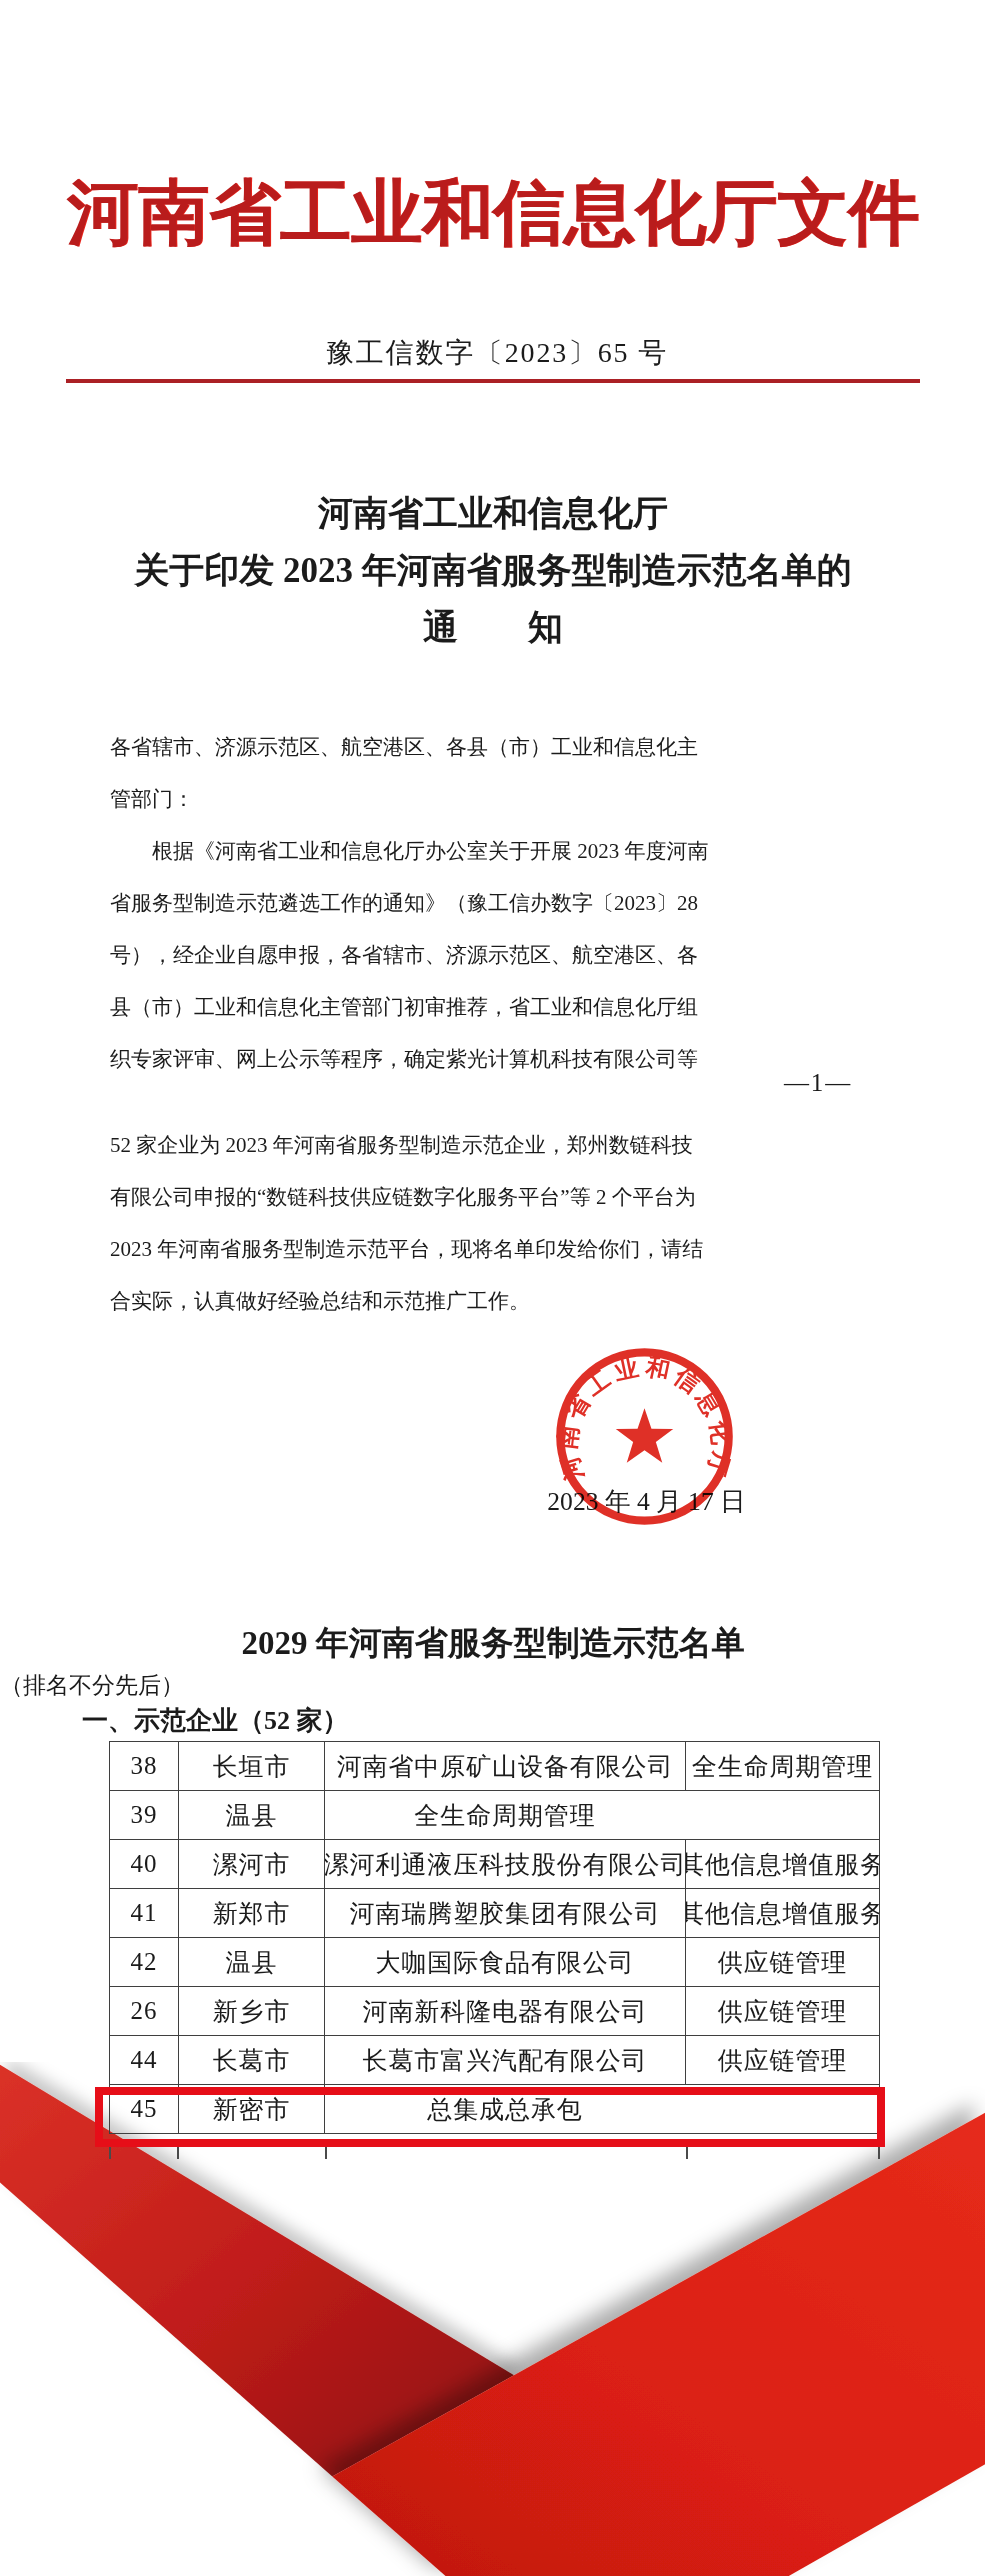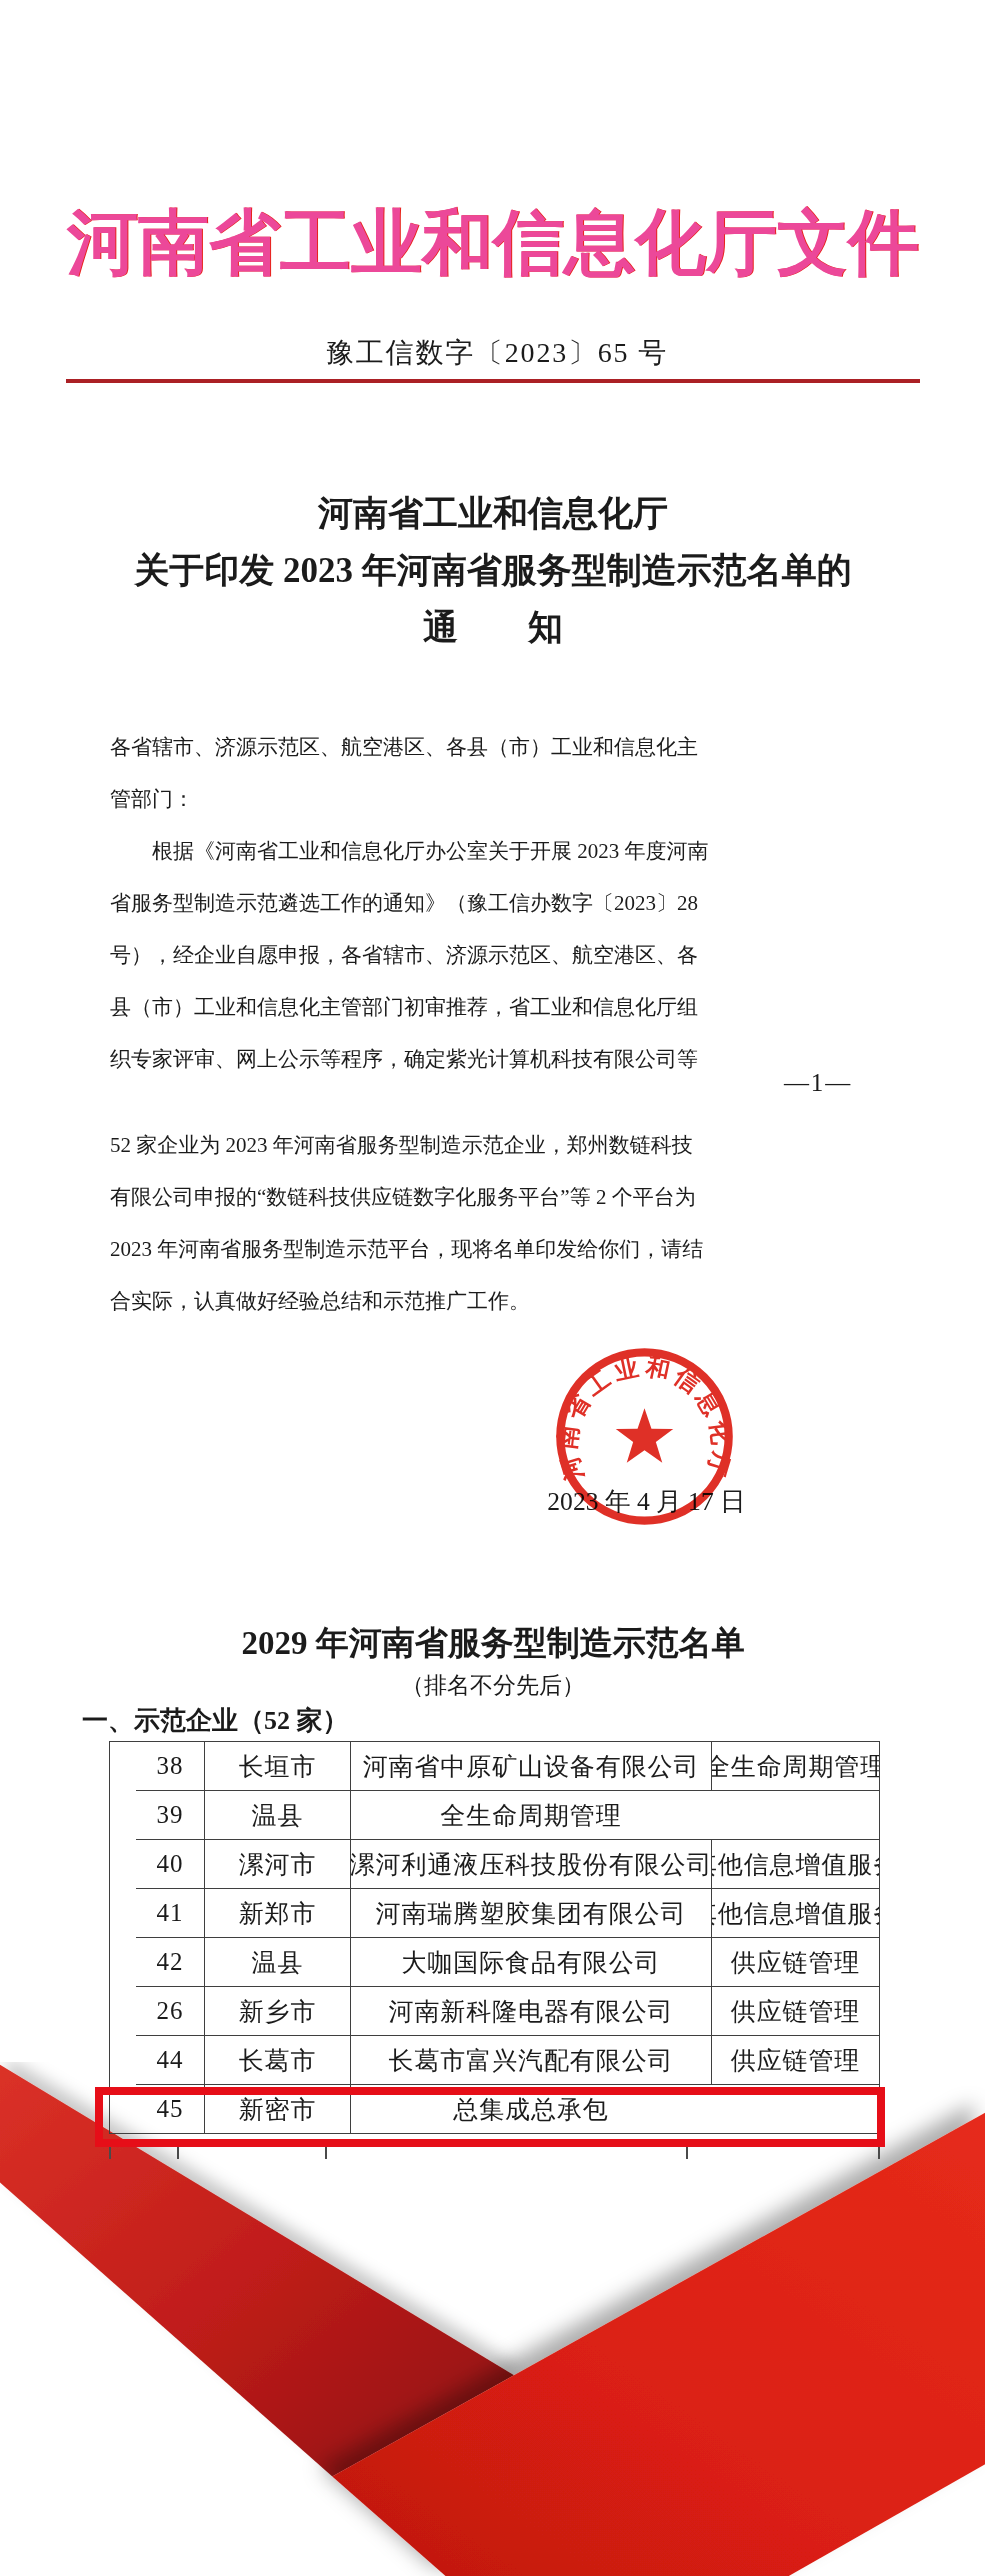--- a/index.html
+++ b/index.html
@@ -5,47 +5,47 @@
   html,body { margin:0; padding:0; background:#ffffff; }
   .page {
     position:relative; width:986px; height:2576px; margin:0 auto;
     background:#ffffff; overflow:hidden;
     font-family:"Liberation Serif","DejaVu Serif",serif; color:#1b1b1b;
   }
   .abs { position:absolute; }
 
   .header-title {
     top:166px; left:0; right:0; text-align:center;
-    font-size:71px; font-weight:900; color:#ec4899;
+    font-size:71px; font-weight:900; color:#b91c1c;
     letter-spacing:0px; text-shadow:0.9px 0 0 #e8231a;
-    white-space:nowrap; z-index:2;margin-top:30px;
+    white-space:nowrap; z-index:2;
   }
   .doc-number { top:334px; left:0; right:0; text-align:center; font-size:28px; letter-spacing:1.8px;margin-left:8px; }
   .red-rule  { top:379px; left:66px; width:854px; height:3.7px; background:#ab2025; }
 
   .doc-title { top:485px; left:0; right:0; text-align:center; font-weight:bold; font-size:35px; }
   .doc-title .line { line-height:57px; white-space:pre; }
 
   .body-block { left:110px; width:774px; font-size:21px; }
   .body-block .line { height:52px; line-height:52px; white-space:pre; }
   .p1 { top:721px; }
   .p2 { top:1119px; }
 
   .page-marker { top:1069px; left:756px; width:124px; text-align:center; font-size:25px; letter-spacing:1.8px; }
 
   .sign-date { top:1484px; left:535px; width:223px; text-align:center; font-size:25.6px; z-index:2; }
   .seal { top:1345px; left:553px; width:183px; height:183px; z-index:3; opacity:.93; mix-blend-mode:multiply; }
 
   .list-title    { top:1621px; left:0; right:0; text-align:center; font-size:33px; font-weight:bold; }
-  .list-subtitle { top:1670px; left:0; right:0; text-align:center; font-size:23px; }
+  .list-subtitle { top:1670px; left:0; right:0; text-align:left; font-size:23px; }
   .list-section  { top:1703px; left:82px;  font-size:26px; font-weight:bold; }
 
   .tbl {
     top:1741px; left:109px; width:771px;
-    border:1.8px solid #3f3f3f; box-sizing:border-box; z-index:2; background:transparent;padding-left:26px;
+    border:1.8px solid #3f3f3f; box-sizing:border-box; z-index:2; background:transparent;
   }
   .trow { display:grid; grid-template-columns:68px 146px 361px 1fr; height:48px; }
   .trow + .trow { border-top:1.8px solid #3f3f3f; }
   .tcell {
     display:flex; align-items:center; justify-content:center;
     font-size:25px; letter-spacing:0.9px; white-space:nowrap; overflow:hidden;
   }
   .tcell + .tcell { border-left:1.8px solid #3f3f3f; }
 
   .stub { width:1.8px; height:12.8px; top:2146px; background:#4a4a4a; z-index:2; }

